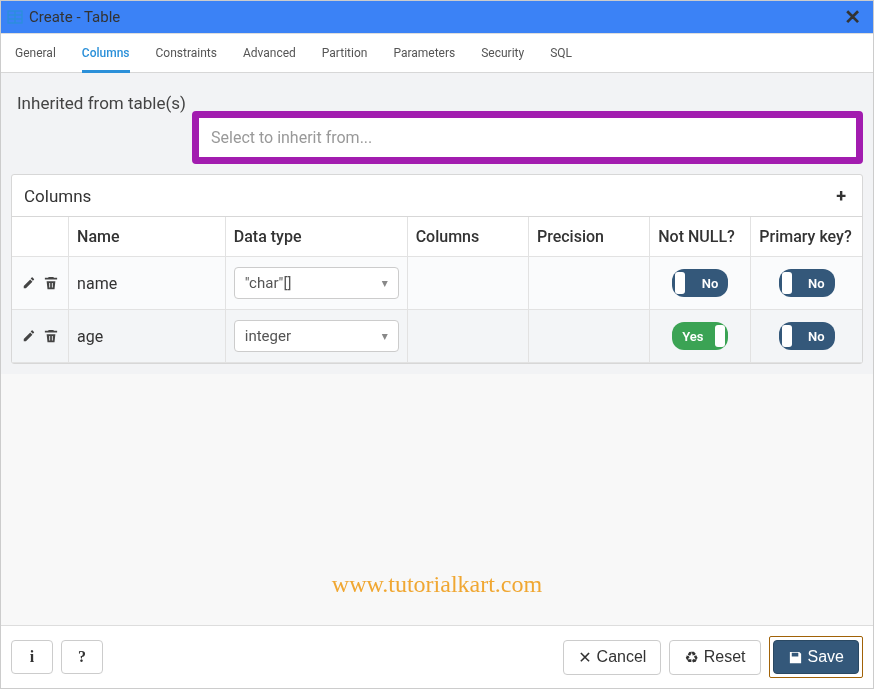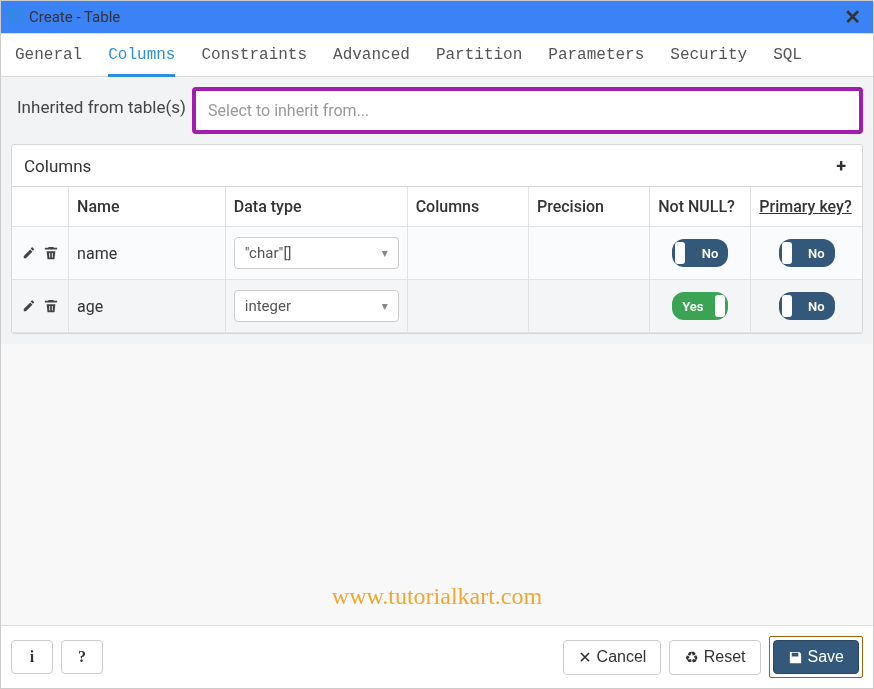--- a/index.html
+++ b/index.html
@@ -33,42 +33,41 @@
 
 .tabs {
   display: flex;
   gap: 26px;
   padding: 8px 14px 0 14px;
   background: #fff;
   border-bottom: 1px solid #d7d7d7;
 }
 .tab {
   padding: 4px 0 10px 0;
-  font-size: 16px;
+  font-size: 12px;
   color: #555;
   cursor: pointer;
   border-bottom: 3px solid transparent;
   margin-bottom: -1px;
-  font-family: Liberation Mono, monospace;
 }
 .tab.active {
   color: #2b90d9;
   border-bottom-color: #2b90d9;
   font-weight: 500;
 }
 
 
 .body { padding: 10px; background: #f2f3f5; }
 
 
 .inherit-row { display: flex; align-items: stretch; gap: 0; margin-bottom: 10px; }
 .inherit-label { padding: 10px 6px; color: #444; font-size: 17px; }
 .inherit-input {
-  flex: 1; background: #fff; border: 4px solid #a21caf; border-radius: 4px;
-  padding: 10px 12px; color: #999; font-size: 16px;
+  flex: 1; background: #fff; border: 7px solid #a21caf; border-radius: 4px;
+  padding: 10px 12px; color: #999; font-size: 16px; margin-top: 28px;
 }
 
 
 .panel { background: #fff; border: 1px solid #d7d7d7; border-radius: 3px; }
 .panel-head {
   display: flex; align-items: center; justify-content: space-between;
   padding: 10px 12px; border-bottom: 1px solid #d7d7d7; font-size: 17px; color: #333;
 }
 .panel-head .plus { font-size: 18px; font-weight: bold; color: #333; cursor: pointer; padding: 0 4px; }
 
@@ -76,21 +75,21 @@
 th, td {
   border-right: 1px solid #e2e2e2;
   border-bottom: 1px solid #e2e2e2;
   padding: 10px 8px;
   text-align: left;
   font-size: 16px;
   color: #333;
   vertical-align: middle;
 }
 th { font-weight: 500; background: #fff; }
-th:last-child, td:last-child { border-right: none; text-decoration: underline; }
+th:last-child, td:last-child { border-right: none; }
 tbody tr:nth-child(odd) td { background: #fafbfc; }
 tbody tr:nth-child(even) td { background: #f3f5f7; }
 
 .col-actions { width: 56px; }
 .col-name { width: 155px; }
 .col-type { width: 180px; }
 .col-len { width: 120px; }
 .col-prec { width: 120px; }
 .col-nn { width: 100px; }
 .col-pk { width: 110px; }
@@ -120,21 +119,21 @@
 }
 .toggle.yes { background: #3ba354; justify-content: flex-start; padding-left: 10px; }
 .toggle.yes::after {
   content: ''; position: absolute; right: 3px; top: 3px; width: 10px; height: 22px;
   background: #fff; border-radius: 3px;
 }
 .toggle-cell { text-align: center; }
 
 
 .watermark {
-  position: absolute; left: 0; right: 0; bottom: 78px;
+  position: absolute; left: 0; right: 0; bottom: 90px;
   text-align: center; font-family: Georgia, 'Times New Roman', serif;
   font-size: 24px; color: #f0a732; pointer-events: none;
 }
 
 
 .footer {
   position: absolute; left: 0; right: 0; bottom: 0;
   display: flex; align-items: center; padding: 10px;
   background: #fff; border-top: 1px solid #ddd; gap: 8px;
 }

